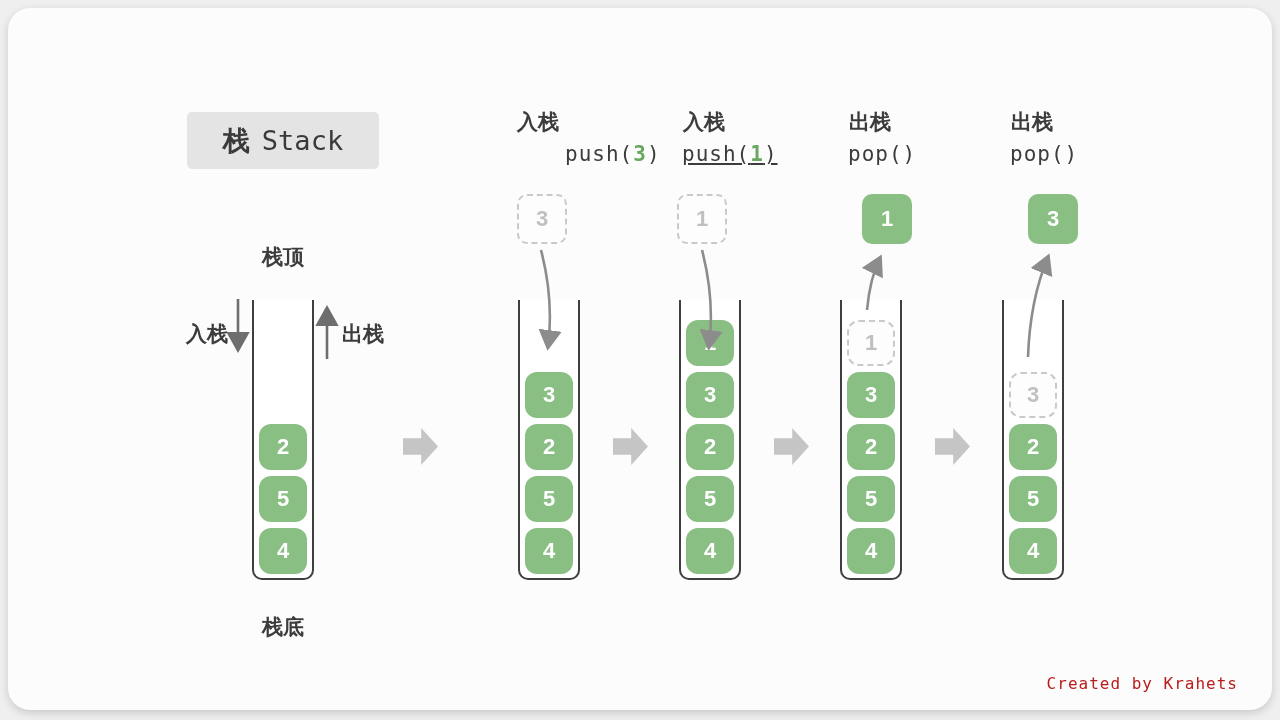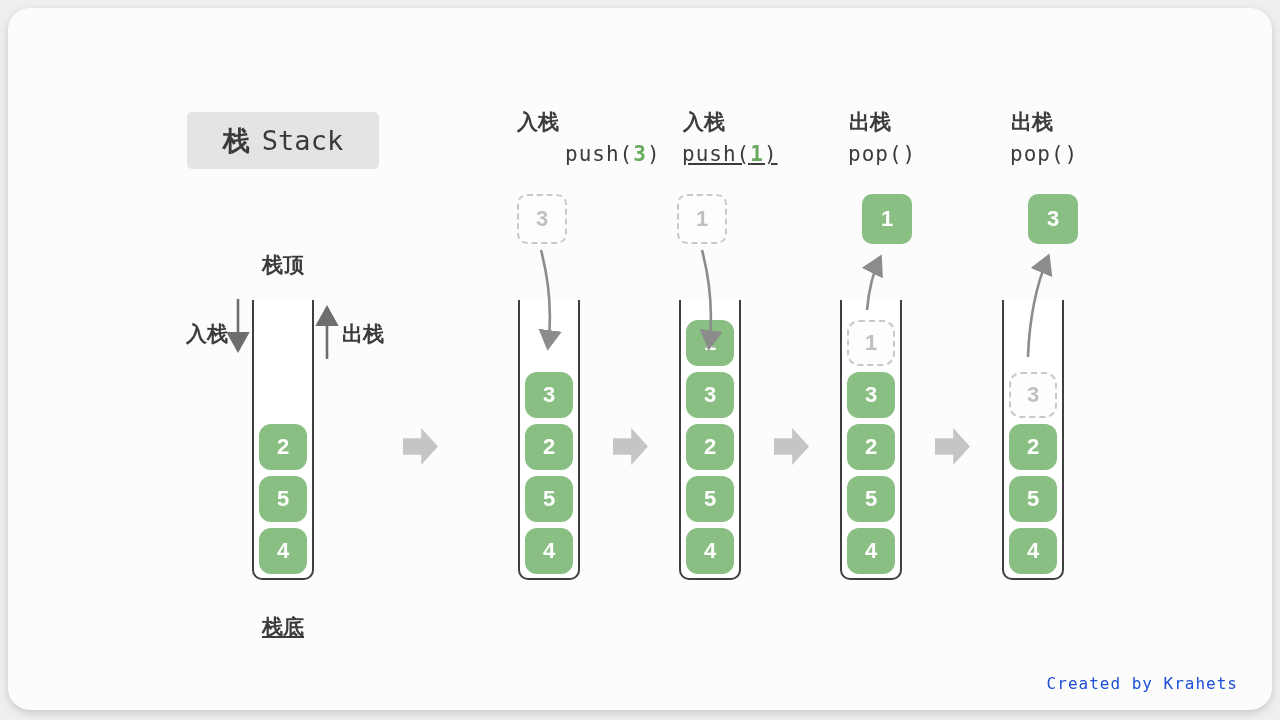--- a/index.html
+++ b/index.html
@@ -57,36 +57,36 @@
   }
   .float-box.solid{background:#8abf84;color:#ffffff;}
   .float-box.dashed{background:#fdfdfd;border:2px dashed #c9c9c9;color:#c0c0c0;}
   .big-arrow{
     position:absolute;width:35px;height:37px;background:#c5c5c5;top:428px;
     clip-path:polygon(0% 28%,52% 28%,52% 0%,100% 50%,52% 100%,52% 72%,0% 72%);
   }
   .overlay-svg{position:absolute;left:0;top:0;width:1280px;height:720px;pointer-events:none;}
   .watermark{
     position:absolute;right:42px;top:674px;
-    font-family:"DejaVu Sans Mono",monospace;font-size:16px;color:#1d4ed8;
+    font-family:"DejaVu Sans Mono",monospace;font-size:16px;color:#b91c1c;
     letter-spacing:1px;
   }
 </style>
 </head>
 <body>
 
 <div class="card"></div>
 
 <div class="title-box">
   <span class="title-zh">栈</span>
   <span class="title-en">Stack</span>
 </div>
 
-<div class="cjk-label" style="left:233px;top:243px;width:100px;text-align:center;margin-top:8px;">栈顶</div>
-<div class="cjk-label" style="left:233px;top:613px;width:100px;text-align:center;text-decoration:underline;">栈底</div>
+<div class="cjk-label" style="left:233px;top:243px;width:100px;text-align:center;">栈顶</div>
+<div class="cjk-label" style="left:233px;top:613px;width:100px;text-align:center;">栈底</div>
 <div class="cjk-label" style="left:178px;top:320px;width:50px;text-align:right;">入栈</div>
 <div class="cjk-label" style="left:342px;top:320px;width:50px;text-align:left;">出栈</div>
 
 <div class="op-label" style="left:517px;top:108px;">入栈</div>
 <div class="op-code" style="left:541px;top:142px;margin-left:24px;"><span>push(</span><span class="arg">3</span><span>)</span></div>
 
 <div class="op-label" style="left:683px;top:108px;">入栈</div>
 <div class="op-code" style="left:682px;top:142px;text-decoration:underline;"><span>push(</span><span class="arg">1</span><span>)</span></div>
 
 <div class="op-label" style="left:849px;top:108px;">出栈</div>

